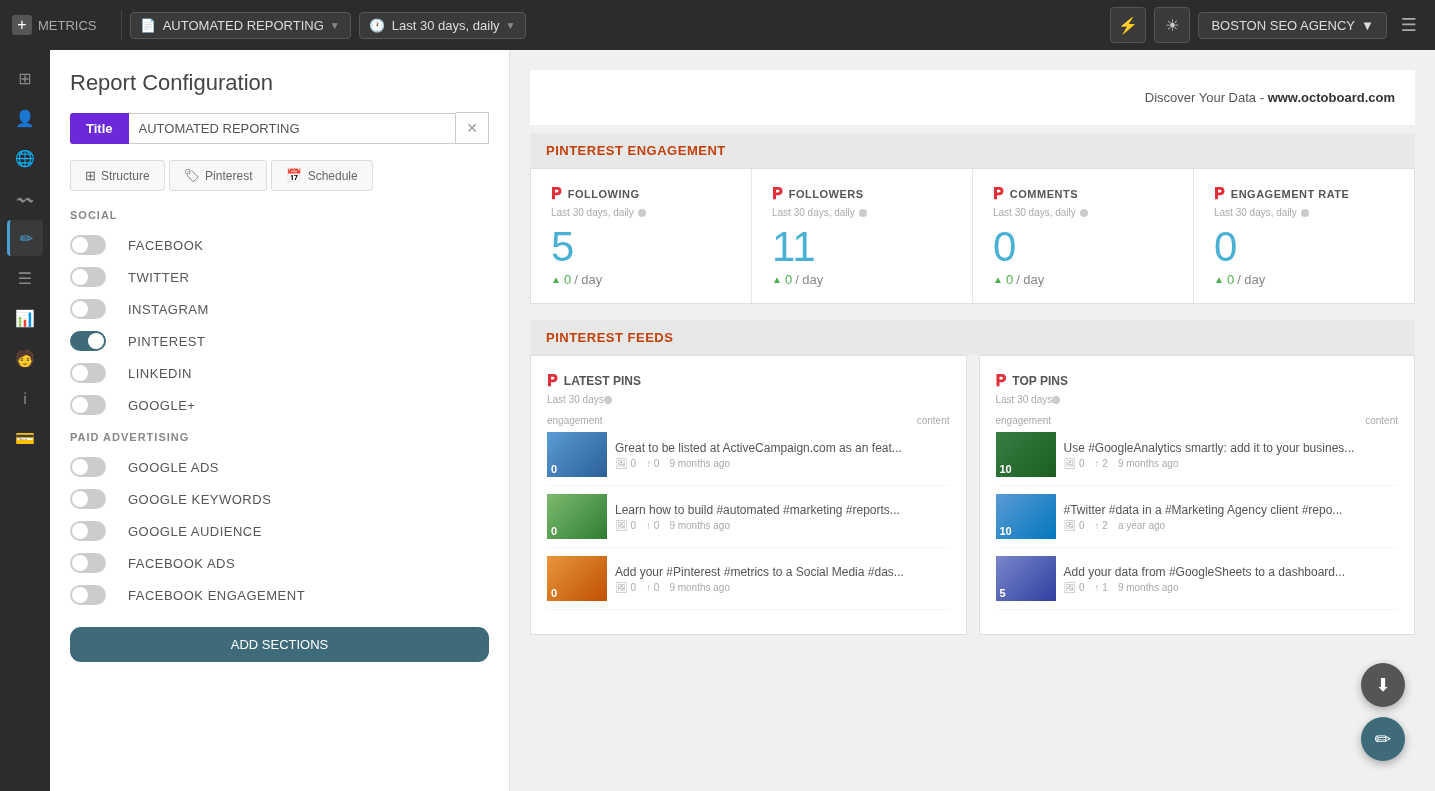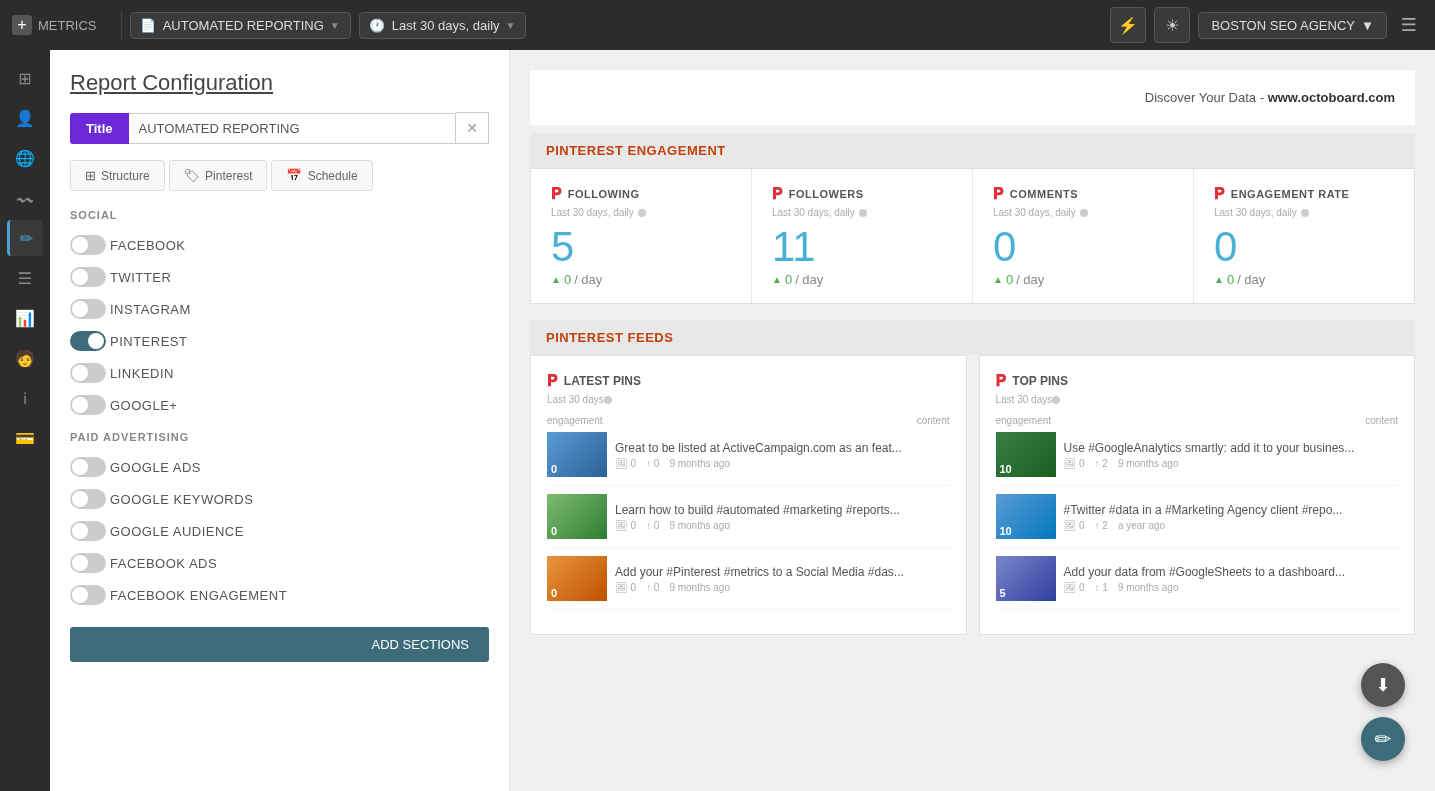--- a/index.html
+++ b/index.html
@@ -48,21 +48,21 @@
     
     .main-wrapper {
       display: flex; margin-top: 50px; margin-left: 50px; height: calc(100vh - 50px);
     }
 
     
     .left-panel {
       width: 460px; background: #fff; overflow-y: auto; padding: 20px;
       border-right: 1px solid #e0e0e0; flex-shrink: 0;
     }
-    .panel-title { font-size: 22px; font-weight: 300; color: #444; margin-bottom: 16px; text-decoration: underline; }
+    .panel-title { font-size: 22px; font-weight: 300; color: #444; margin-bottom: 16px; }
 
     
     .title-row { display: flex; align-items: center; margin-bottom: 16px; }
     .title-label {
       background: #6d28d9; color: #fff; padding: 8px 16px;
       font-size: 13px; font-weight: 600; border-radius: 3px 0 0 3px;
     }
     .title-input {
       flex: 1; border: 1px solid #ccc; border-left: none; padding: 7px 10px;
       font-size: 13px; color: #555; outline: none;
@@ -75,39 +75,39 @@
       display: flex; align-items: center; gap: 5px; padding: 7px 14px;
       border: 1px solid #ddd; color: #666; font-size: 12px; cursor: pointer;
       background: #f8f8f8; border-radius: 3px; margin-right: 4px;
     }
     .config-tab .tab-icon { font-size: 13px; }
 
     
     .section-header { font-size: 11px; font-weight: 700; color: #888; letter-spacing: 1px; margin: 10px 0 8px 0; }
 
     
-    .toggle-row { display: flex; align-items: center; gap: 4px; padding: 6px 0; }
+    .toggle-row { display: flex; align-items: center; gap: 22px; padding: 6px 0; }
     .toggle-label { font-size: 13px; color: #555; font-weight: 500; letter-spacing: 0.5px; }
     .toggle {
       width: 36px; height: 20px; border-radius: 10px; background: #ccc;
       position: relative; cursor: pointer; flex-shrink: 0;
     }
     .toggle.on { background: #3d6b7a; }
     .toggle::after {
       content: ''; position: absolute; width: 16px; height: 16px;
       background: #fff; border-radius: 50%; top: 2px; left: 2px;
       transition: left 0.2s;
     }
     .toggle.on::after { left: 18px; }
 
     
     .add-sections-btn {
       background: #3d6b7a; color: #fff; border: none; padding: 10px 20px;
-      font-size: 13px; border-radius: 3px; cursor: pointer; margin-top: 16px;
-      display: block; width: 100%; text-align: right;
+      font-size: 13px; border-radius: 11px; cursor: pointer; margin-top: 16px;
+      display: block; width: 100%;
     }
 
     
     .right-content { flex: 1; overflow-y: auto; background: #f0f0f0; padding: 20px; }
 
     
     .report-header {
       background: #fff; padding: 20px 20px; margin-bottom: 8px;
       text-align: right; font-size: 13px; color: #555;
     }

